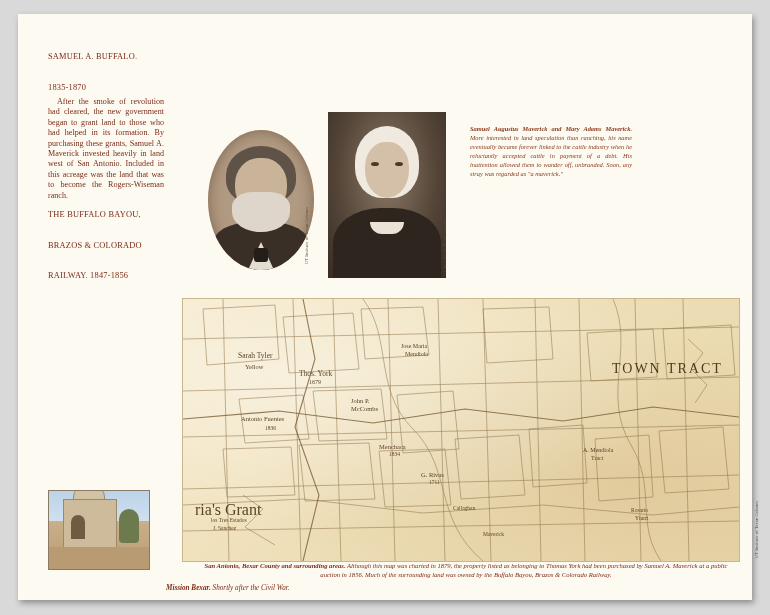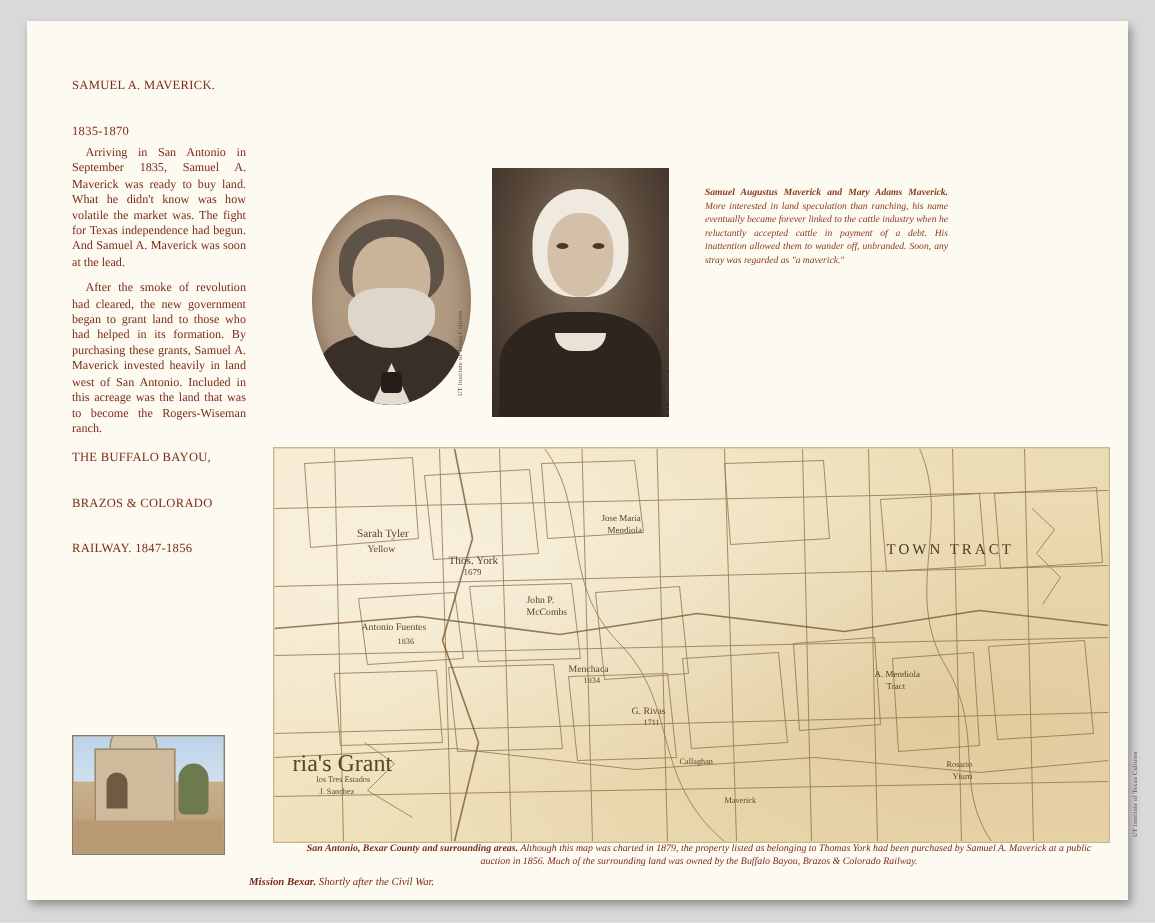--- a/index.html
+++ b/index.html
@@ -326,25 +326,26 @@
   .map-label {
     position: absolute;
     color: #5b4528;
     font-family: "Liberation Serif", serif;
     white-space: nowrap;
   }
   .town-tract {
     position: absolute;
     left: 408px;
     top: 62px;
-    font-size: 10px;
+    font-size: 14px;
     letter-spacing: 2px;
     color: #4e3a21;
     font-family: "Liberation Serif", serif;
     font-style: normal;
+    padding-left: 21px;
   }
   .map-caption {
     position: absolute;
     left: 164px;
     top: 536px;
     width: 540px;
     font-size: 6.6px;
     line-height: 8.6px;
     color: #7d2b18;
     font-style: italic;
@@ -353,24 +354,23 @@
   .map-caption b { font-weight: bold; }
 </style>
 </head>
 <body>
 
 <div class="page">
   <div class="page-inner">
 
     <div class="left-col">
       <div class="sec-title">
-        <span>SAMUEL A. MAVERICK.</span>
+        <span>SAMUEL A. BUFFALO.</span>
         <span class="line2">1835-1870</span>
       </div>
-      <p class="body-par">Arriving in San Antonio in September 1835, Samuel A. Maverick was ready to buy land. What he didn't know was how volatile the market was. The fight for Texas independence had begun. And Samuel A. Maverick was soon at the lead.</p>
       <p class="body-par">After the smoke of revolution had cleared, the new government began to grant land to those who had helped in its formation. By purchasing these grants, Samuel A. Maverick invested heavily in land west of San Antonio. Included in this acreage was the land that was to become the Rogers-Wiseman ranch.</p>
       <div class="sec-title second">
         <span>THE BUFFALO BAYOU,</span>
         <span class="line2">BRAZOS &amp; COLORADO</span>
         <span class="line2">RAILWAY.  1847-1856</span>
       </div>
     </div>
 
     <div class="thumb">
       <div class="bell"></div>

